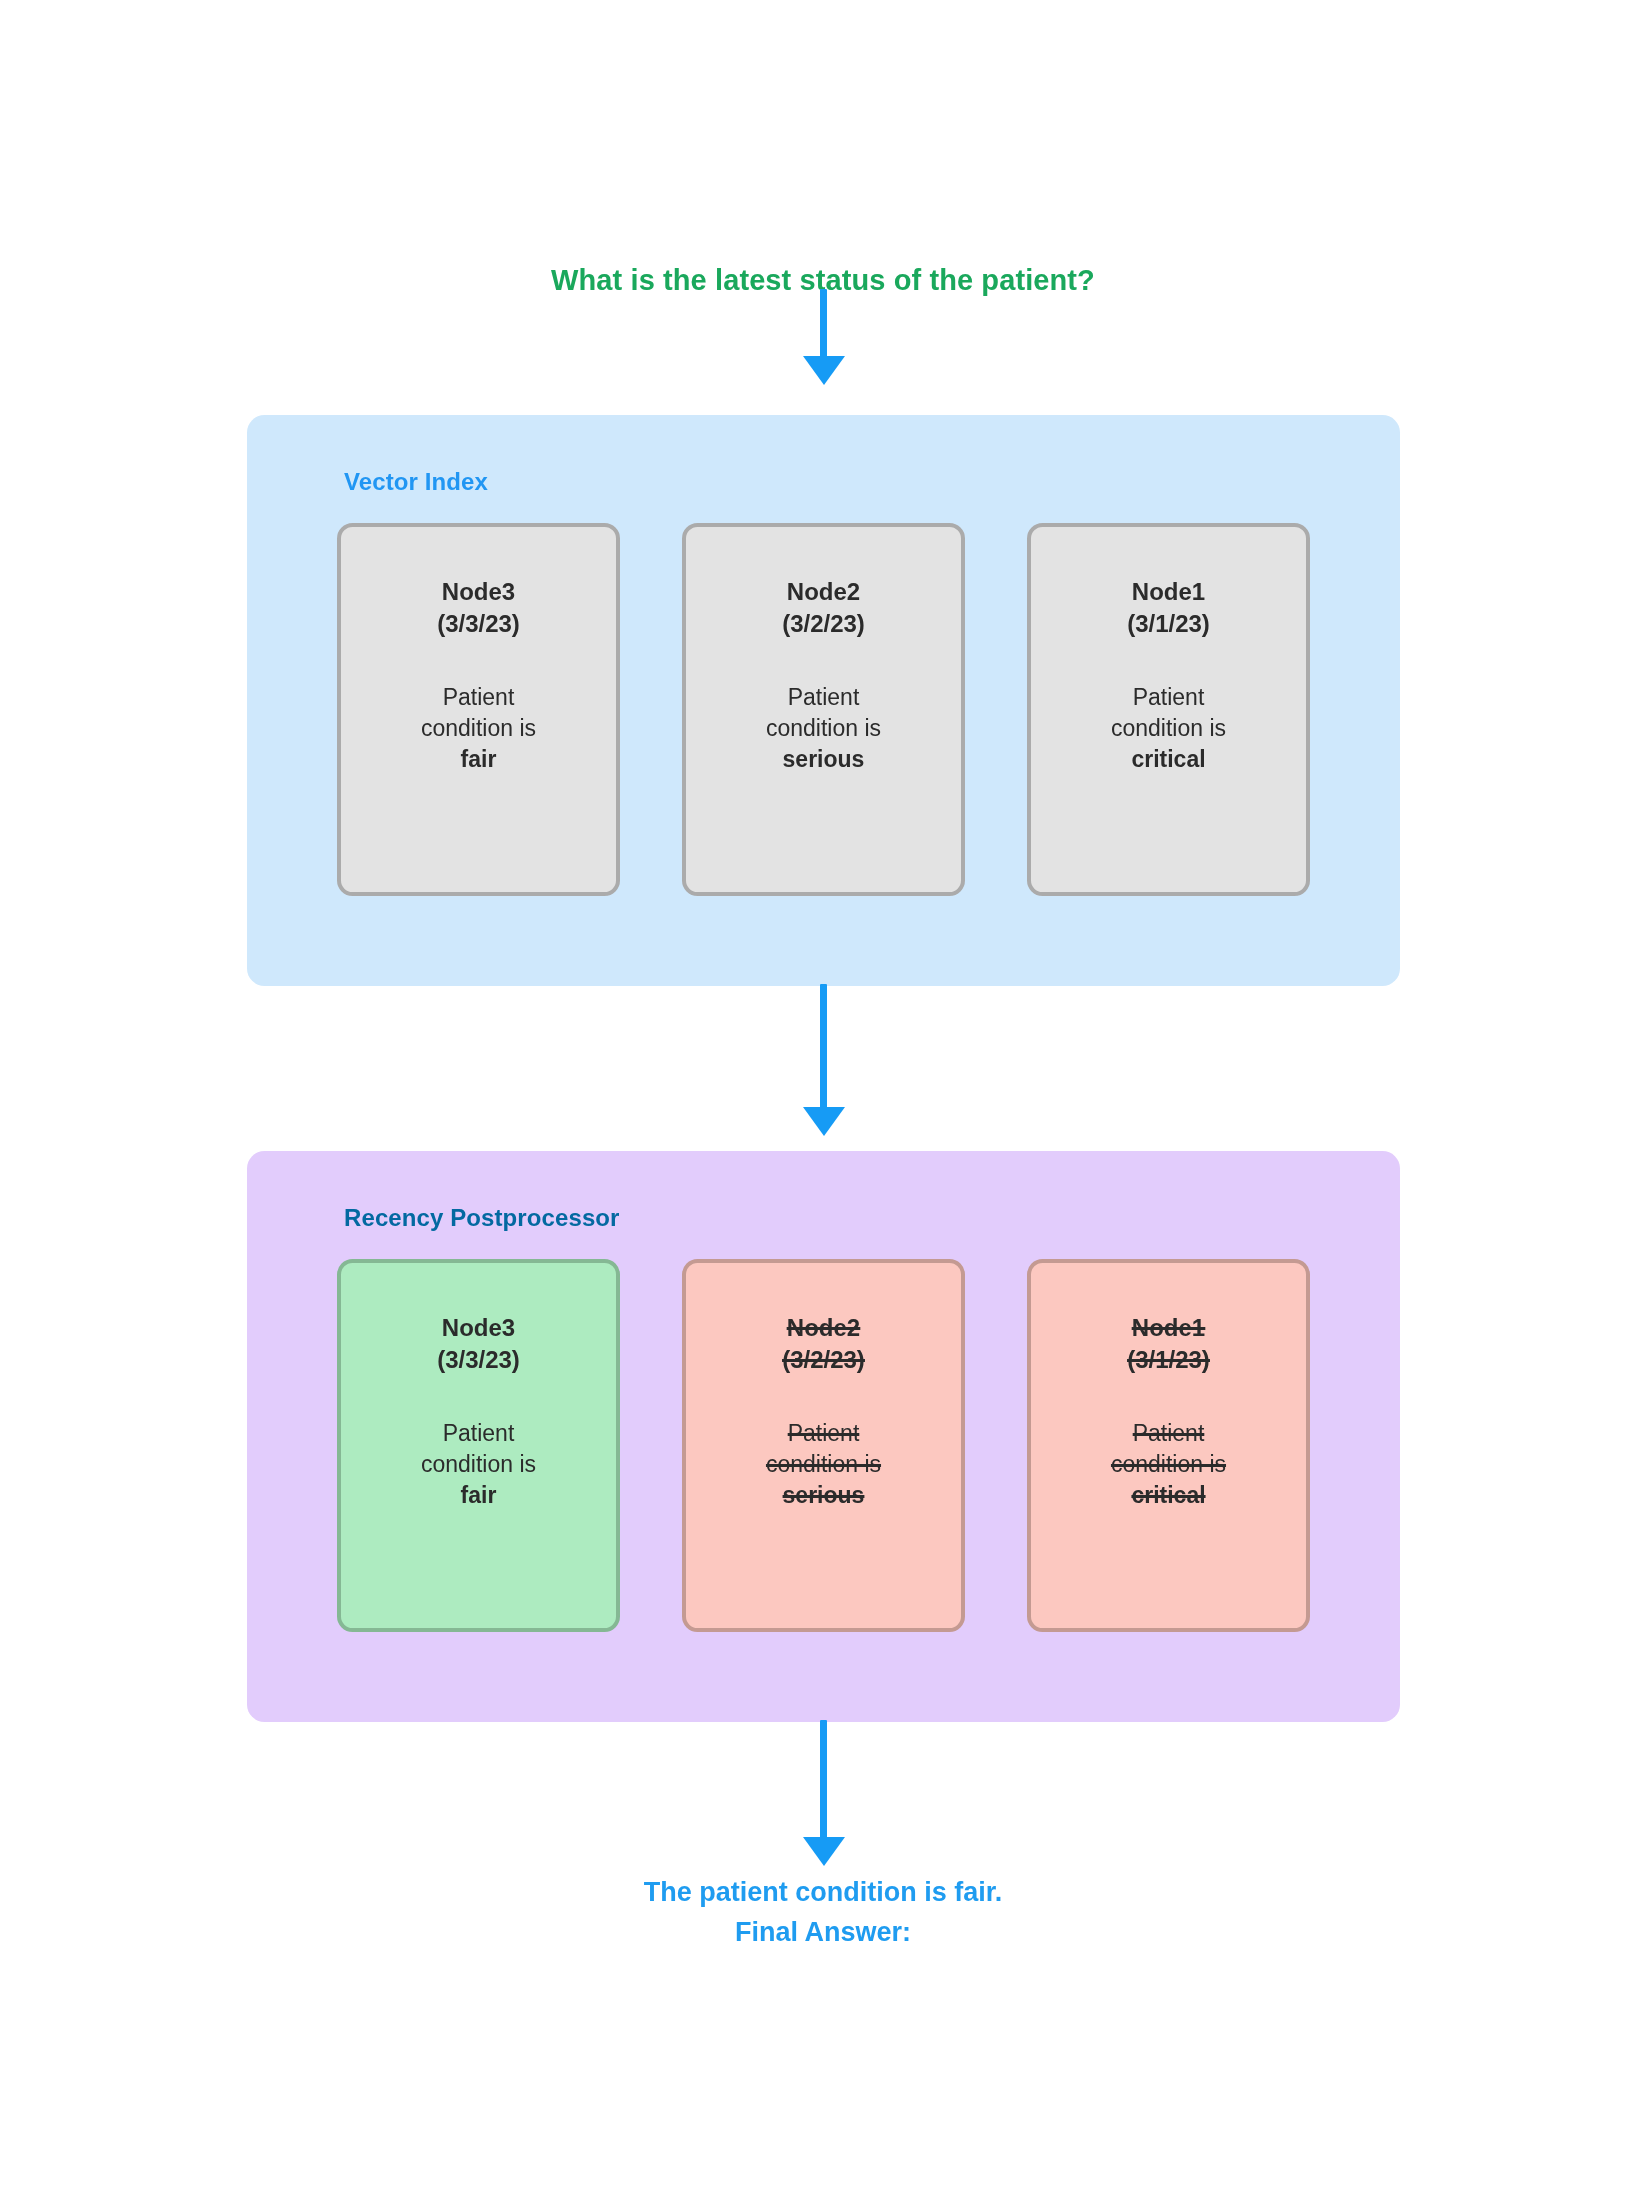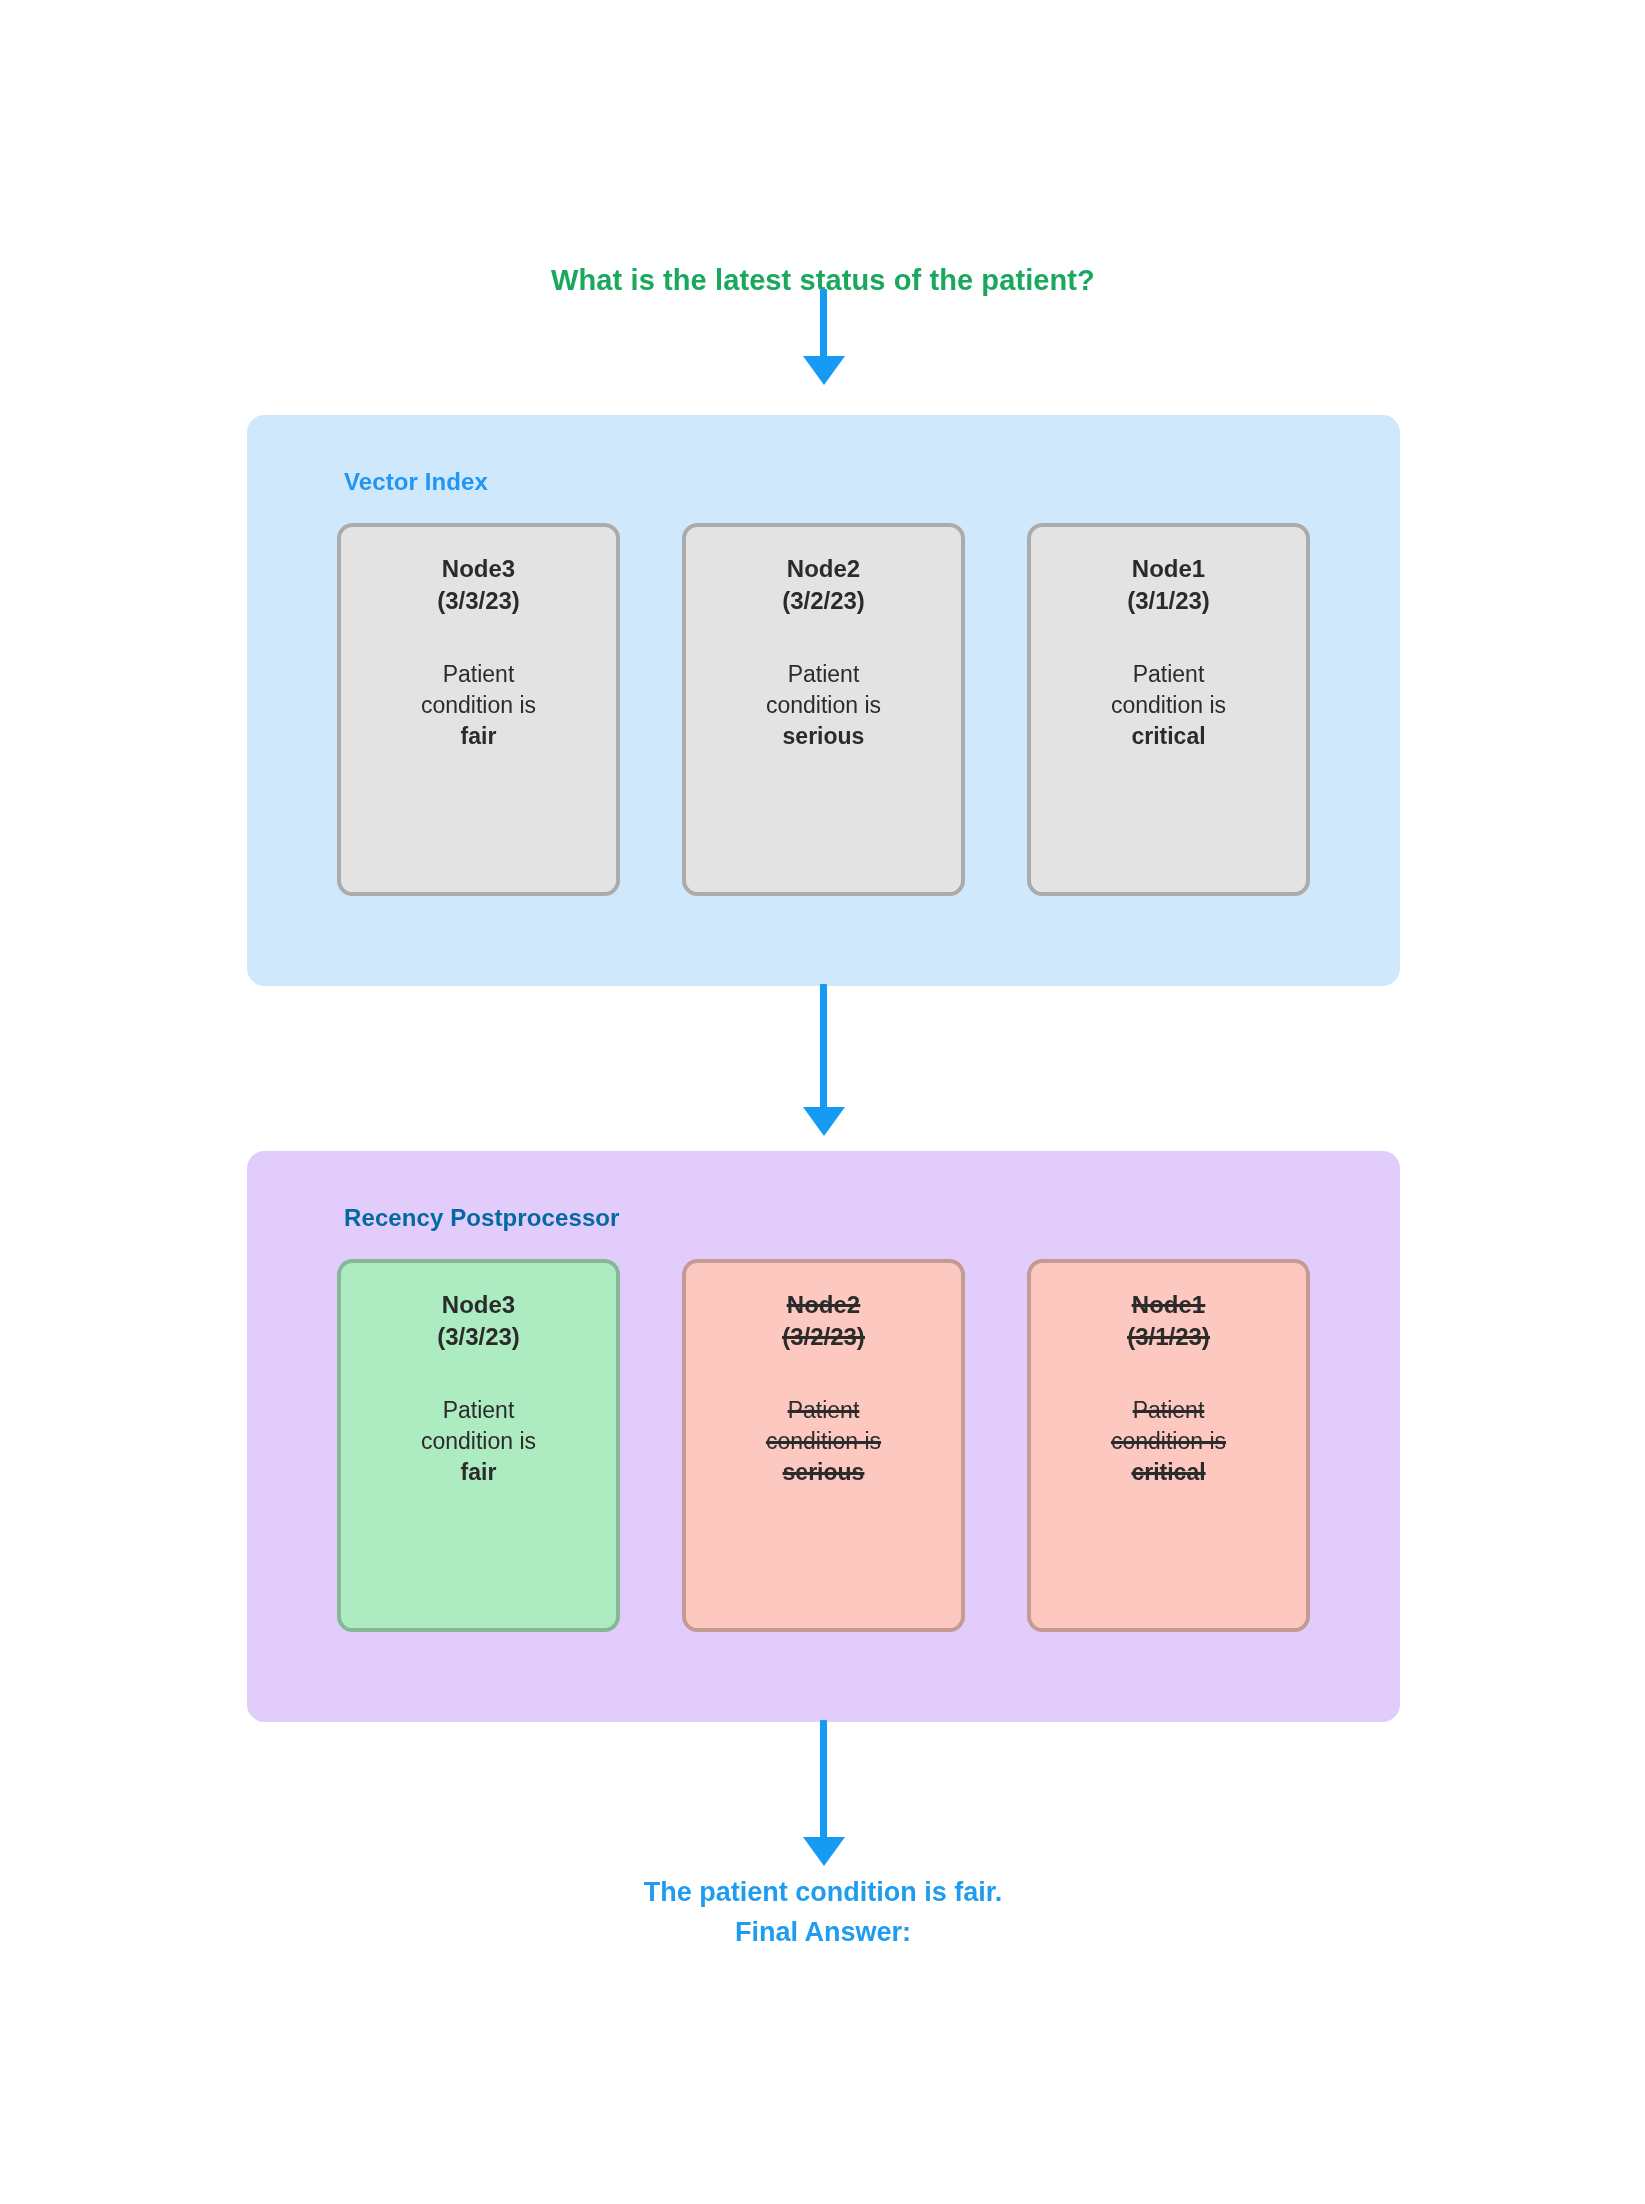--- a/index.html
+++ b/index.html
@@ -116,21 +116,21 @@
   }
   .card {
     width: 283px;
     height: 373px;
     box-sizing: border-box;
     border-radius: 15.5px;
     display: flex;
     flex-direction: column;
     align-items: center;
     justify-content: flex-start;
-    padding-top: 26px;
+    padding-top: 49px;
     text-align: center;
   }
   .card .node-title {
     font-size: 24px;
     font-weight: bold;
     color: #2b2b2b;
     line-height: 1.35;
   }
   .card .node-body {
     margin-top: 41px;

